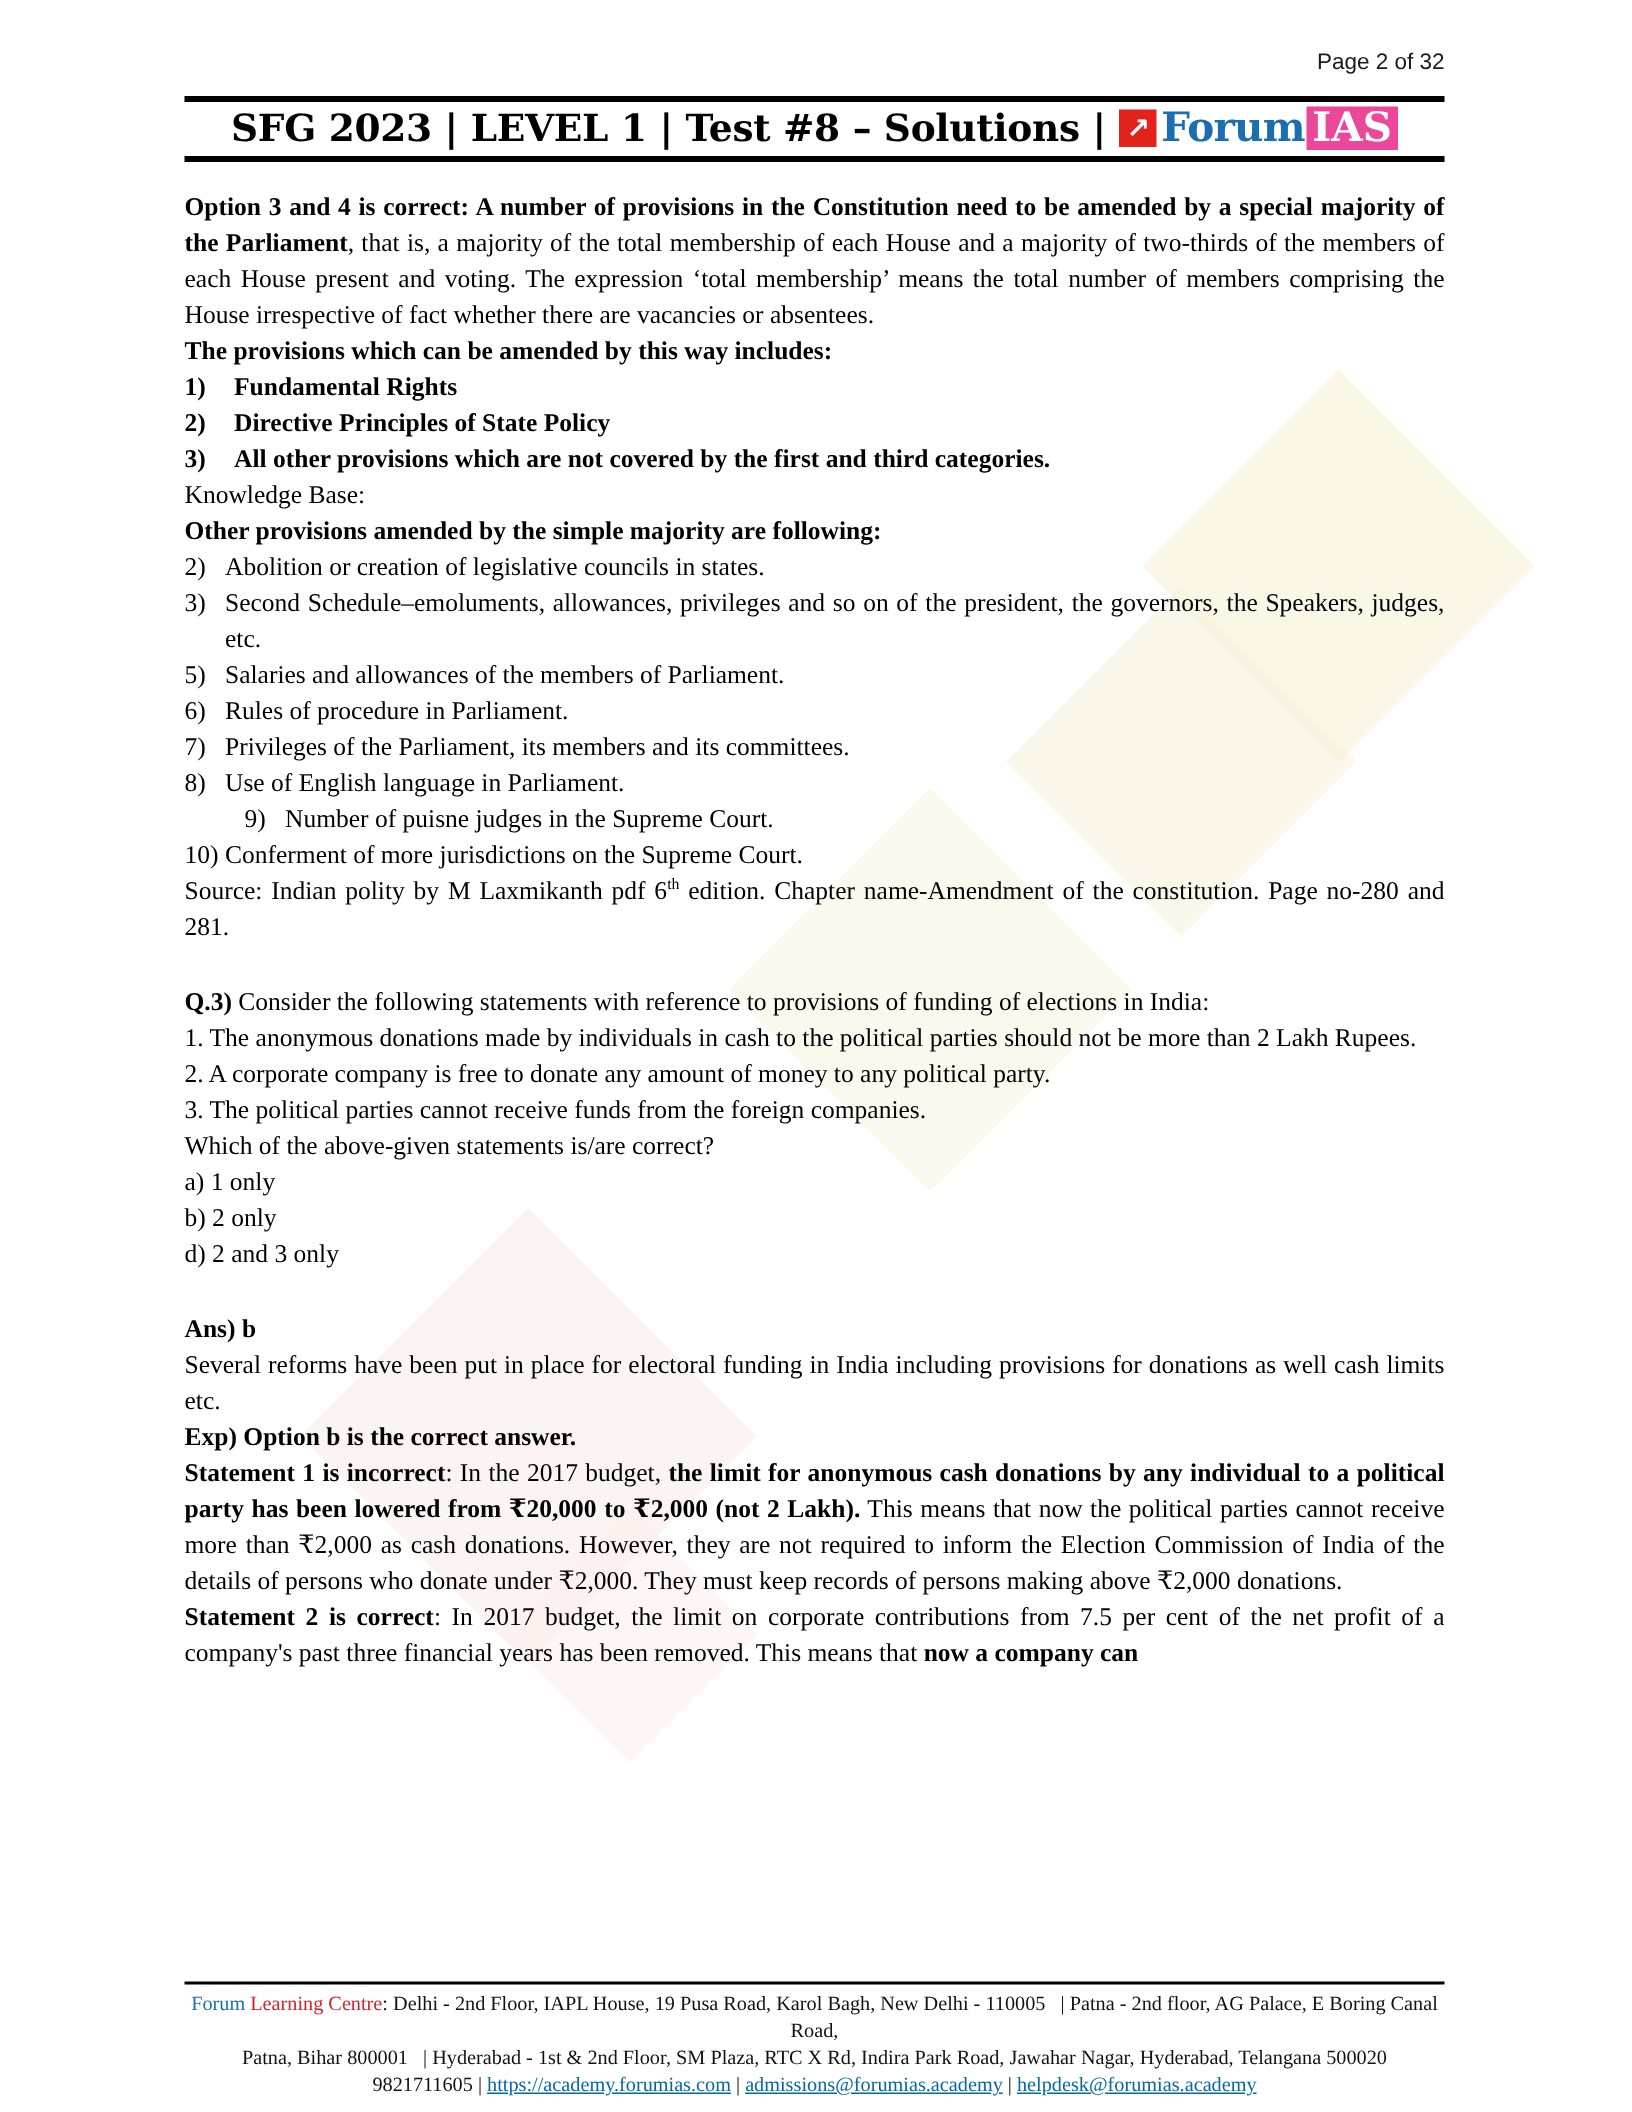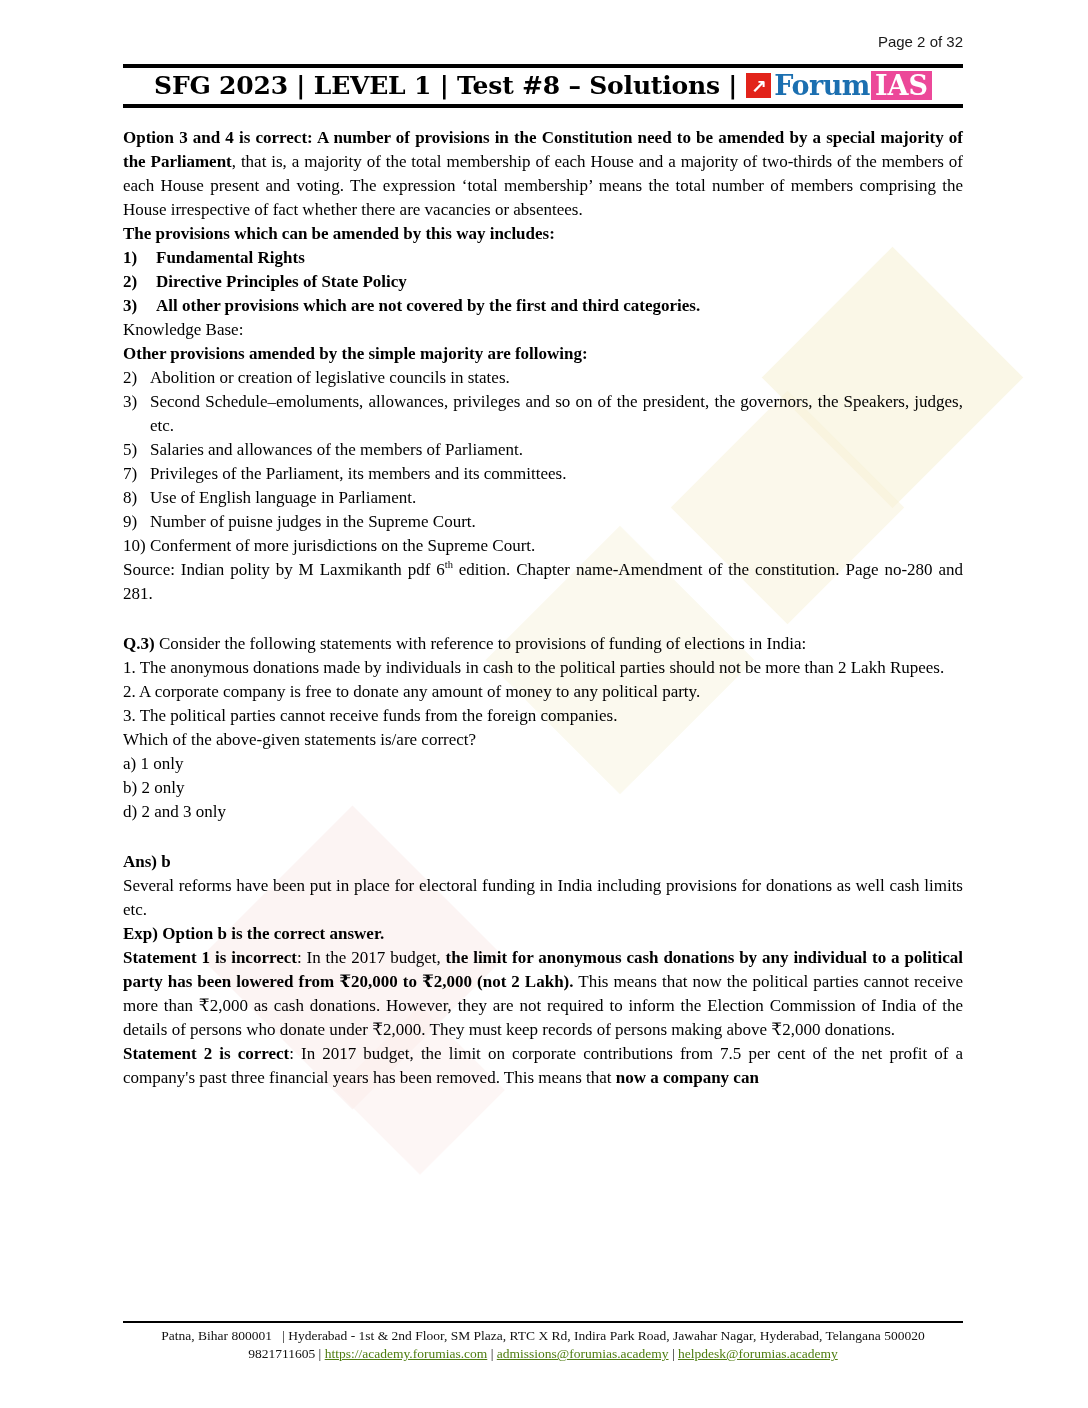--- a/index.html
+++ b/index.html
@@ -51,21 +51,21 @@
   .para { margin:0; }
   .b { font-weight:bold; }
   .item > .marker { display:inline-block; }
   sup { font-size:10.5px; line-height:0; }
 
   .footer {
     position:absolute; left:123px; right:125px; top:1321px; z-index:1;
     border-top:2px solid #000; padding-top:4px;
     text-align:center; font-size:13.5px; line-height:18px; color:#111;
   }
-  .footer a { color:#4d7c0f; }
+  .footer a { color:#0369a1; }
   .fline { white-space:pre-wrap; }
 </style>
 </head>
 <body>
 
 <div class="page">
 
   <div>
     <div class="wm wm1"></div>
     <div class="wm wm2"></div>
@@ -89,40 +89,42 @@
       <div class="para"><span class="b">Option 3 and 4 is correct: A number of provisions in the Constitution need to be amended by a special majority of the Parliament</span><span>, that is, a majority of the total membership of each House and a majority of two-thirds of the members of each House present and voting. The expression ‘total membership’ means the total number of members comprising the House irrespective of fact whether there are vacancies or absentees.</span></div>
       <div class="para"><span class="b">The provisions which can be amended by this way includes:</span></div>
       <div class="item b" style="padding-left: 33px;"><span class="marker" style="width: 33px; margin-left: -33px;">1)</span><span class="b">Fundamental Rights</span></div>
       <div class="item b" style="padding-left: 33px;"><span class="marker" style="width: 33px; margin-left: -33px;">2)</span><span class="b">Directive Principles of State Policy</span></div>
       <div class="item b" style="padding-left: 33px;"><span class="marker" style="width: 33px; margin-left: -33px;">3)</span><span class="b">All other provisions which are not covered by the first and third categories.</span></div>
       <div class="para"><span>Knowledge Base:</span></div>
       <div class="para"><span class="b">Other provisions amended by the simple majority are following:</span></div>
       <div class="item" style="padding-left: 27px;"><span class="marker" style="width: 27px; margin-left: -27px;">2)</span><span>Abolition or creation of legislative councils in states.</span></div>
       <div class="item" style="padding-left: 27px;"><span class="marker" style="width: 27px; margin-left: -27px;">3)</span><span>Second Schedule–emoluments, allowances, privileges and so on of the president, the governors, the Speakers, judges, etc.</span></div>
       <div class="item" style="padding-left: 27px;"><span class="marker" style="width: 27px; margin-left: -27px;">5)</span><span>Salaries and allowances of the members of Parliament.</span></div>
+      <div class="item" style="padding-left: 27px;"><span class="marker" style="width: 27px; margin-left: -27px;">6)</span><span>Rules of procedure in Parliament.</span></div>
       <div class="item" style="padding-left: 27px;"><span class="marker" style="width: 27px; margin-left: -27px;">7)</span><span>Privileges of the Parliament, its members and its committees.</span></div>
       <div class="item" style="padding-left: 27px;"><span class="marker" style="width: 27px; margin-left: -27px;">8)</span><span>Use of English language in Parliament.</span></div>
-      <div class="item" style="padding-left: 27px;"><span class="marker" style="width: 27px; margin-left: -27px;">9)</span><span>Number of puisne judges in the Supreme Court.</span></div>
+      <div class="item" style="padding-left: 27px; margin-left: 40px;"><span class="marker" style="width: 27px; margin-left: -27px;">9)</span><span>Number of puisne judges in the Supreme Court.</span></div>
       <div class="item" style="padding-left: 27px;"><span class="marker" style="width: 27px; margin-left: -27px;">10)</span><span>Conferment of more jurisdictions on the Supreme Court.</span></div>
       <div class="para"><span>Source: Indian polity by M Laxmikanth pdf 6</span><sup>th</sup><span> edition. Chapter name-Amendment of the constitution. Page no-280 and 281.</span></div>
       <div style="height: 26px;"></div>
       <div class="para"><span class="b">Q.3)</span><span> Consider the following statements with reference to provisions of funding of elections in India:</span></div>
       <div class="para"><span>1. The anonymous donations made by individuals in cash to the political parties should not be more than 2 Lakh Rupees.</span></div>
       <div class="para"><span>2. A corporate company is free to donate any amount of money to any political party.</span></div>
       <div class="para"><span>3. The political parties cannot receive funds from the foreign companies.</span></div>
       <div class="para"><span>Which of the above-given statements is/are correct?</span></div>
       <div class="para"><span>a) 1 only</span></div>
       <div class="para"><span>b) 2 only</span></div>
       <div class="para"><span>d) 2 and 3 only</span></div>
       <div style="height: 26px;"></div>
       <div class="para"><span class="b">Ans) b</span></div>
       <div class="para"><span>Several reforms have been put in place for electoral funding in India including provisions for donations as well cash limits etc.</span></div>
       <div class="para"><span class="b">Exp) Option b is the correct answer.</span></div>
       <div class="para"><span class="b">Statement 1 is incorrect</span><span>: In the 2017 budget, </span><span class="b">the limit for anonymous cash donations by any individual to a political party has been lowered from ₹20,000 to ₹2,000 (not 2 Lakh).</span><span> This means that now the political parties cannot receive more than ₹2,000 as cash donations. However, they are not required to inform the Election Commission of India of the details of persons who donate under ₹2,000. They must keep records of persons making above ₹2,000 donations.</span></div>
       <div class="para"><span class="b">Statement 2 is correct</span><span>: In 2017 budget, the limit on corporate contributions from 7.5 per cent of the net profit of a company's past three financial years has been removed. This means that </span><span class="b">now a company can</span></div>
     </div>
 
   <div class="footer">
+      <div class="fline"><span style="color: rgb(27, 111, 176);">Forum</span><span> </span><span style="color: rgb(211, 34, 42);">Learning Centre</span><span>: Delhi - 2nd Floor, IAPL House, 19 Pusa Road, Karol Bagh, New Delhi - 110005&nbsp;&nbsp; | Patna - 2nd floor, AG Palace, E Boring Canal Road,</span></div>
       <div class="fline"><span>Patna, Bihar 800001&nbsp;&nbsp; | Hyderabad - 1st &amp; 2nd Floor, SM Plaza, RTC X Rd, Indira Park Road, Jawahar Nagar, Hyderabad, Telangana 500020</span></div>
       <div class="fline"><span>9821711605 | </span><a href="#">https://academy.forumias.com</a><span> | </span><a href="#">admissions@forumias.academy</a><span> | </span><a href="#">helpdesk@forumias.academy</a></div>
     </div>
 
 </div>
 
 </body></html>

